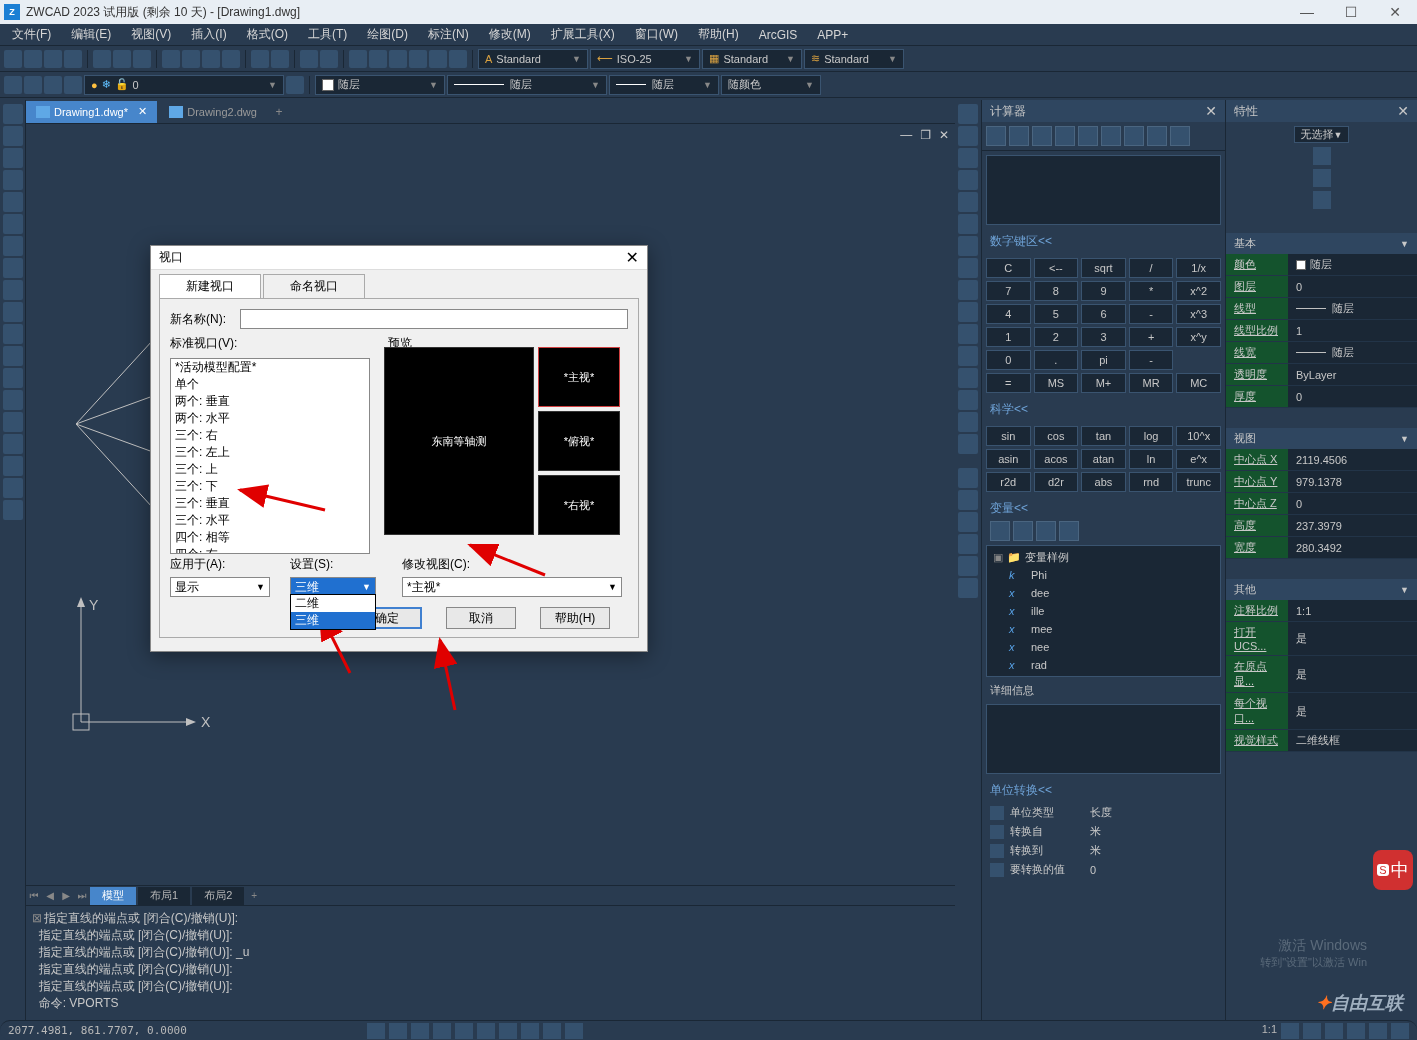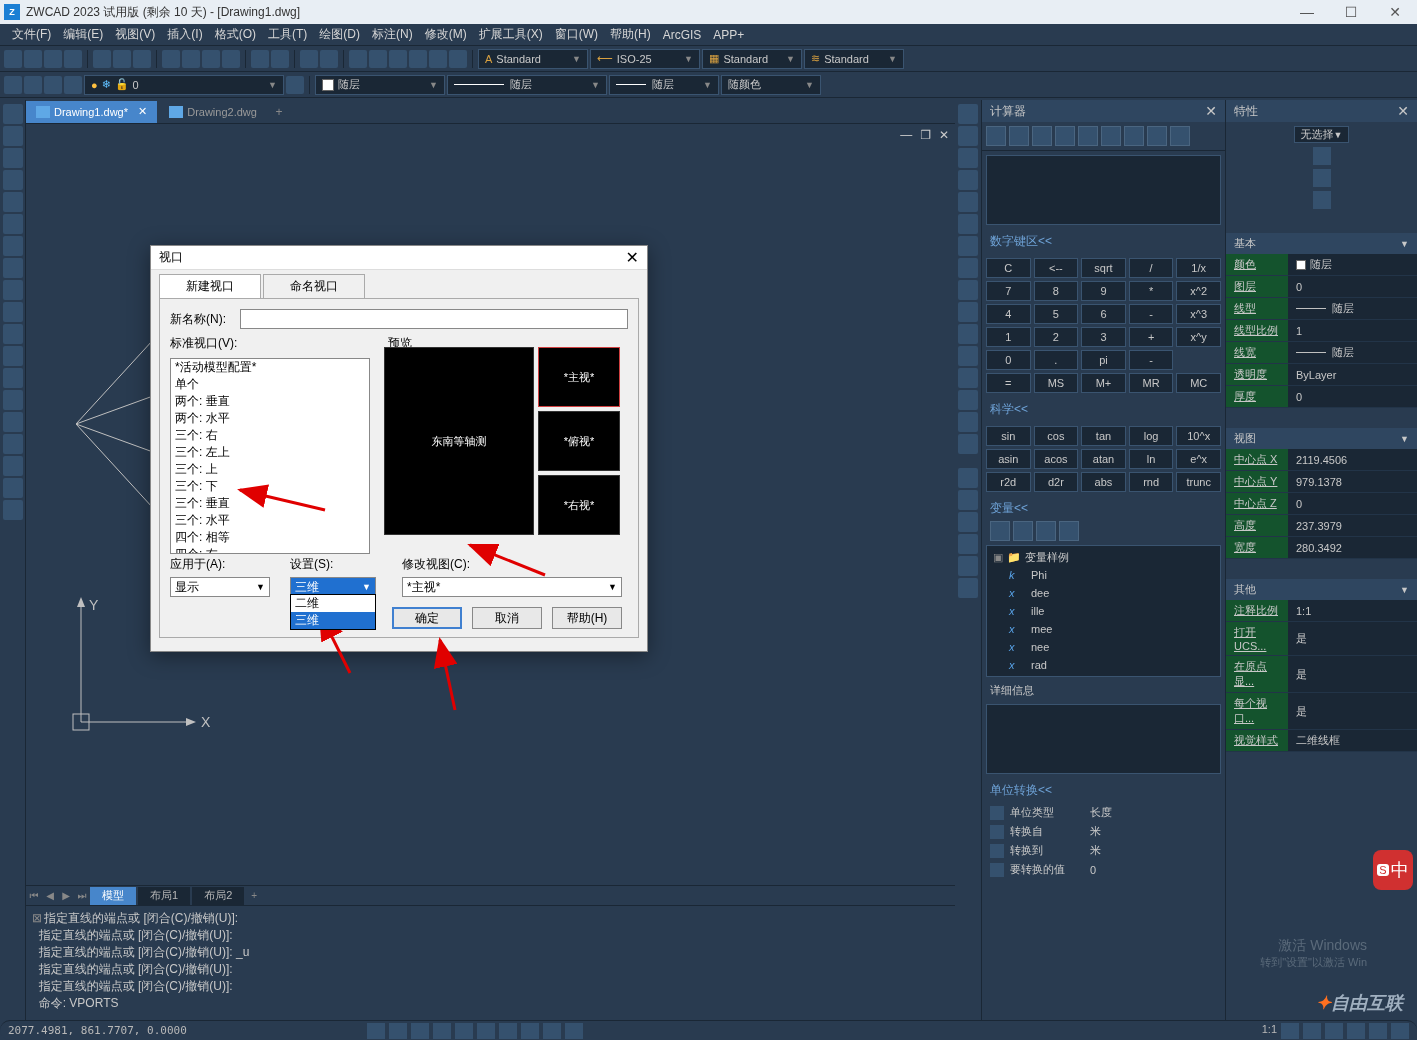--- a/index.html
+++ b/index.html
@@ -6,21 +6,21 @@
 body { background: #293b50; color: #d0d0d0; font-size: 12px; width: 1417px; height: 1040px; overflow: hidden; position: relative; }
 
 
 .titlebar { height: 24px; background: #e8eef4; color: #333; display: flex; align-items: center; padding-left: 4px; }
 .titlebar .app-icon { width: 16px; height: 16px; background: #1b7fd4; margin-right: 6px; display: flex; align-items: center; justify-content: center; color: #fff; font-size: 9px; font-weight: bold; }
 .titlebar .title { flex: 1; font-size: 12px; }
 .titlebar .win-controls { display: flex; }
 .titlebar .win-btn { width: 44px; height: 24px; display: flex; align-items: center; justify-content: center; color: #555; font-size: 14px; }
 
 
-.menubar { height: 22px; background: #293b50; display: flex; align-items: center; padding: 0 6px; border-bottom: 1px solid #1a2735; }
+.menubar { height: 22px; background: #293b50; display: flex; align-items: center; padding: 0 6px; border-bottom: 1px solid #1a2735; gap: 8px; }
 .menubar .menu-item { color: #d6d6d6; padding: 0 6px; font-size: 12px; }
 
 
 .toolbar-row { height: 26px; background: #293b50; display: flex; align-items: center; padding: 0 4px; border-bottom: 1px solid #1a2735; gap: 2px; }
 .tb-icon { width: 18px; height: 18px; background: #35516e; border-radius: 2px; }
 .tb-sep { width: 1px; height: 18px; background: #1a2735; margin: 0 3px; }
 .tb-combo { height: 20px; background: #1a2735; border: 1px solid #3a5470; color: #c9c9c9; padding: 0 6px; display: flex; align-items: center; font-size: 11px; }
 .tb-combo .dropdown-arrow { margin-left: auto; font-size: 9px; color: #888; }
 .color-swatch { width: 12px; height: 12px; background: #fff; margin-right: 4px; border: 1px solid #666; }
 .line-swatch { width: 50px; height: 1px; background: #fff; margin-right: 6px; }
@@ -110,21 +110,21 @@
 .pv-main { grid-row: 1 / 4; }
 .pv-selected { border: 1px solid #d04040; }
 .bottom-selects { position: absolute; bottom: 40px; left: 10px; right: 10px; display: flex; gap: 20px; font-size: 12px; }
 .sel-group { display: flex; flex-direction: column; gap: 4px; }
 .sel-group select, .combo-box { height: 20px; border: 1px solid #888; background: #fff; font-size: 12px; padding: 0 4px; }
 .combo-box { display: flex; align-items: center; }
 .combo-box .arrow { margin-left: auto; font-size: 9px; }
 .dropdown-open { position: absolute; background: #fff; border: 1px solid #000; font-size: 12px; z-index: 100; }
 .dropdown-open .item { padding: 0 4px; }
 .dropdown-open .item.selected { background: #2070d0; color: #fff; }
-.dialog-buttons { position: absolute; bottom: 8px; right: 16px; display: flex; gap: 10px; margin-left: 22px; }
+.dialog-buttons { position: absolute; bottom: 8px; right: 28px; display: flex; gap: 24px; margin-left: 22px; }
 .dialog-buttons button { width: 70px; height: 22px; border: 1px solid #888; background: #e8e8e8; font-size: 12px; }
 .dialog-buttons button.primary { border: 2px solid #4080d0; }
 
 
 .ucs-icon { position: absolute; bottom: 150px; left: 45px; color: #ccc; }
 .watermark { position: absolute; right: 50px; bottom: 70px; color: #5a6a7a; font-size: 14px; text-align: right; }
 .logo-bottom-right { position: absolute; right: 14px; bottom: 25px; color: #a0b0c0; font-size: 18px; font-weight: bold; font-style: italic; }
 .input-badge { position: absolute; right: 4px; bottom: 150px; width: 40px; height: 40px; background: #d03030; border-radius: 8px; color: #fff; display: flex; align-items: center; justify-content: center; font-size: 18px; }
 
 

